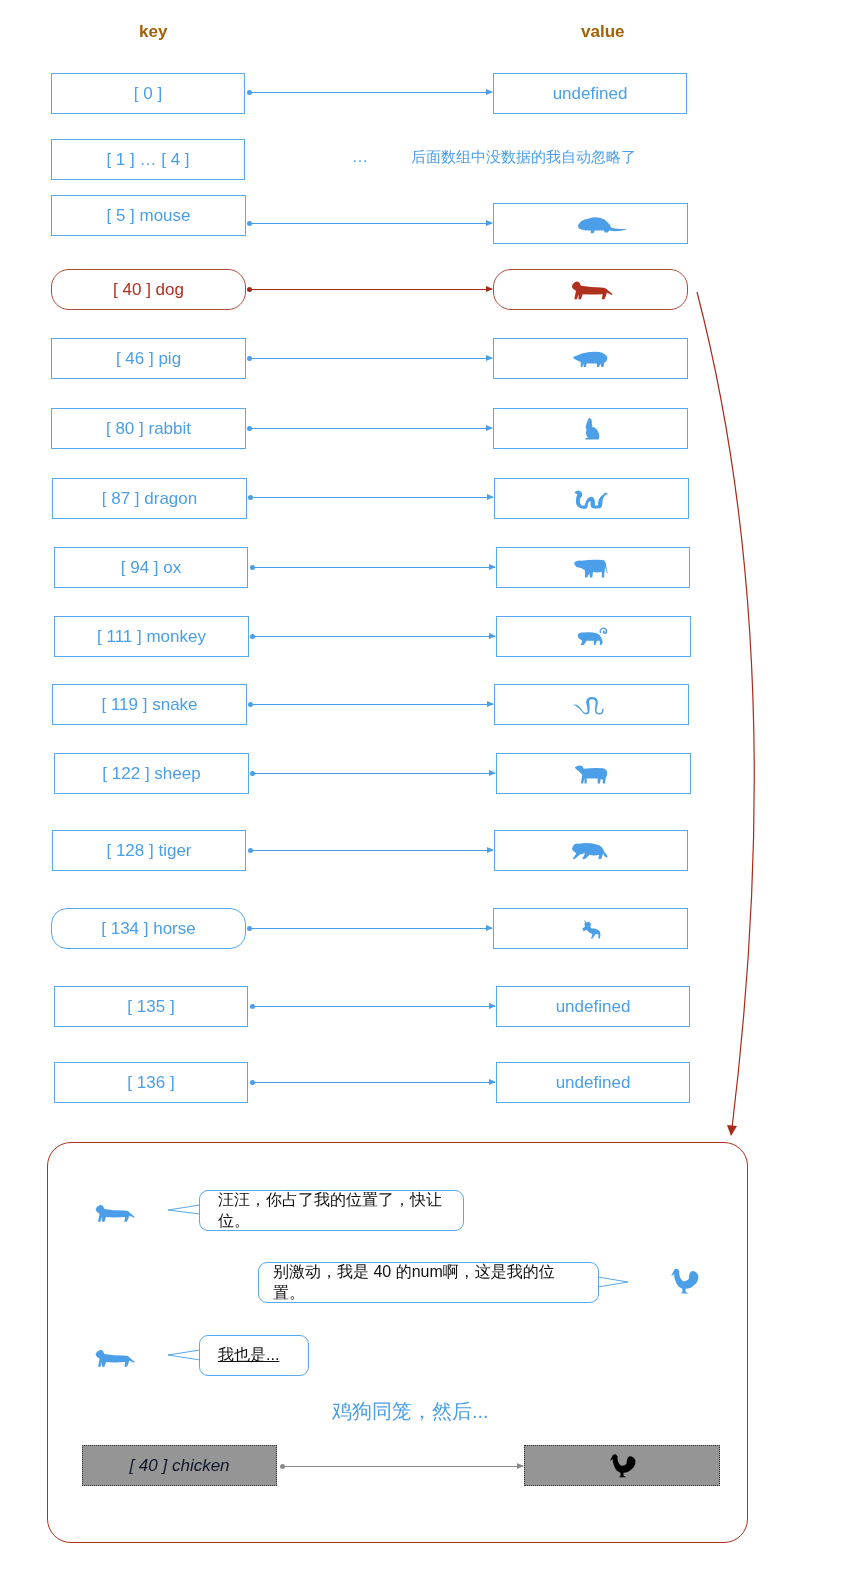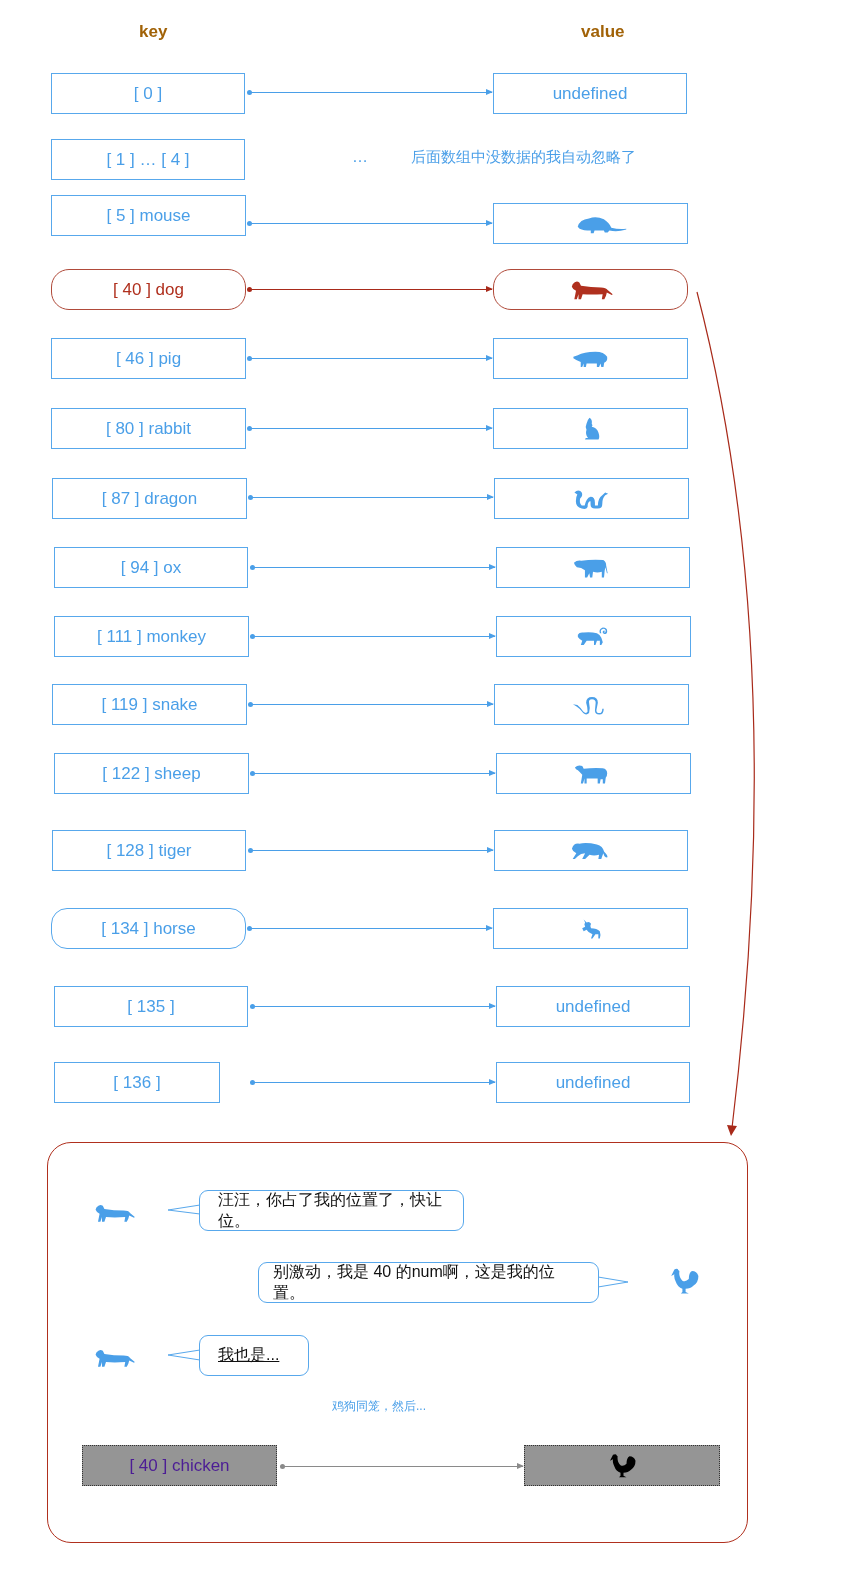--- a/index.html
+++ b/index.html
@@ -2,21 +2,21 @@
 <html><head>
 <meta charset="utf-8">
 <style>
   html, body { margin:0; padding:0; background:#ffffff; }
   body { width:850px; height:1592px; position:relative; overflow:hidden;
          font-family: "Liberation Sans", "DejaVu Sans", sans-serif; }
   .hdr { position:absolute; top:22px; font-weight:bold; font-size:17px; color:#a16207; }
   .box { position:absolute; box-sizing:border-box; border:1px solid #58a8ec; height:41px;
          display:flex; align-items:center; justify-content:center; color:#4a9fe8; font-size:17px; background:#fff; }
   .box.red { border-color:#b04a3a; color:#b0301e;border-radius:18px; }
-  .box.gray { background:#959595; border:1px dotted #333; color:#4c1d95; }
+  .box.gray { background:#959595; border:1px dotted #333; color:#0f172a;font-style:italic; }
   .icon { width:44px; height:28px; display:block; }
   .conn { position:absolute; height:1px; background:#4a9fe8; }
   .conn.red { background:#a82a1a; }
   .conn.gray { background:#8a8a8a; }
   .conn .dot { position:absolute; left:-2px; top:-2px; width:5px; height:5px; border-radius:50%; background:inherit; }
   .conn .head { position:absolute; right:-1px; top:-3px; width:0; height:0;
                 border-top:3.5px solid transparent; border-bottom:3.5px solid transparent; border-left:7px solid #4a9fe8; }
   .conn.red .head { border-left-color:#a82a1a; }
   .conn.gray .head { border-left-color:#8a8a8a; }
   .ellipsis { position:absolute; color:#4a9fe8; font-size:16px; }
@@ -239,21 +239,21 @@
     <span>[ 135 ]</span>
   </div>
 <div class="conn" style="left:252px;top:1006px;width:243px;">
     <span class="dot"></span>
     <span class="head"></span>
   </div>
 <div class="box" style="left:496px;top:986px;width:194px;">
     <span>undefined</span>
   </div>
 
-<div class="box" style="left:54px;top:1062px;width:166px;">
+<div class="box" style="left:54px;top:1062px;width:194px;">
     <span>[ 136 ]</span>
   </div>
 <div class="conn" style="left:252px;top:1082px;width:243px;">
     <span class="dot"></span>
     <span class="head"></span>
   </div>
 <div class="box" style="left:496px;top:1062px;width:194px;">
     <span>undefined</span>
   </div>
 
@@ -283,21 +283,21 @@
     <use href="#sym-rooster"></use>
   </svg>
 
 <svg class="speaker icon" fill="#4a9fe8" style="left:90px;top:1344px;width:48px;height:28px;">
     <use href="#sym-dog"></use>
   </svg>
 <div class="bubble" style="left:199px;top:1335px;width:110px;text-decoration:underline;">
     <span>我也是...</span>
   </div>
 
-<div class="note" style="left:332px;top:1398px;font-size:12px;">鸡狗同笼，然后...</div>
+<div class="note" style="left:332px;top:1398px;font-size:20px;">鸡狗同笼，然后...</div>
 
 <div class="box gray" style="left:82px;top:1445px;width:195px;">
     <span>[ 40 ] chicken</span>
   </div>
 <div class="conn gray" style="left:282px;top:1466px;width:241px;">
     <span class="dot"></span>
     <span class="head"></span>
   </div>
 <div class="box gray" style="left:524px;top:1445px;width:196px;">
     <svg class="icon" fill="#000" style="width:30px;height:30px;">

